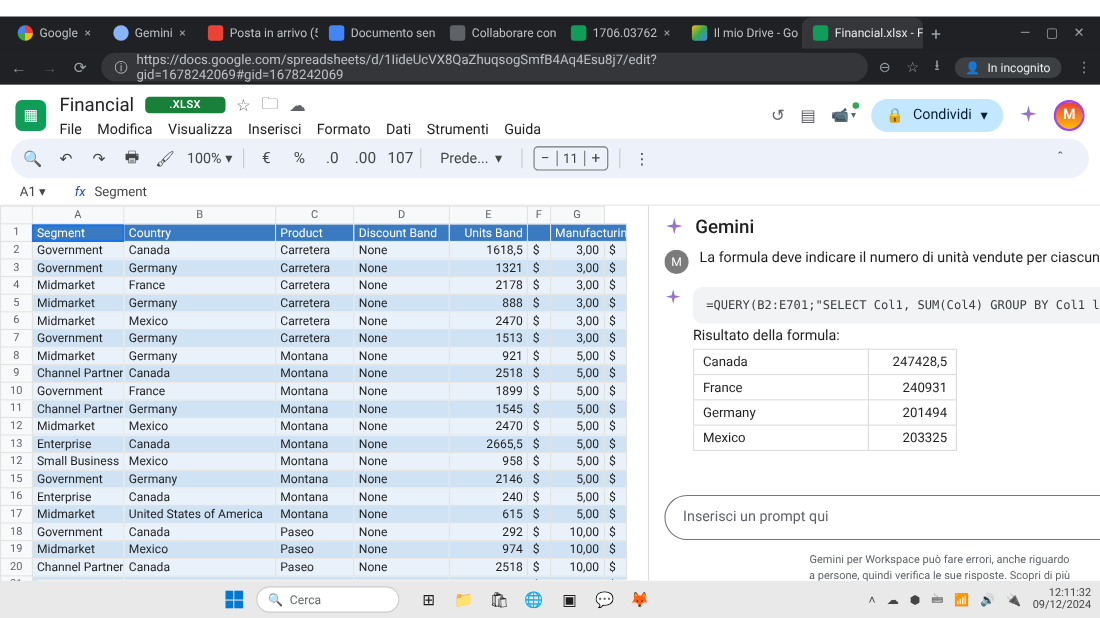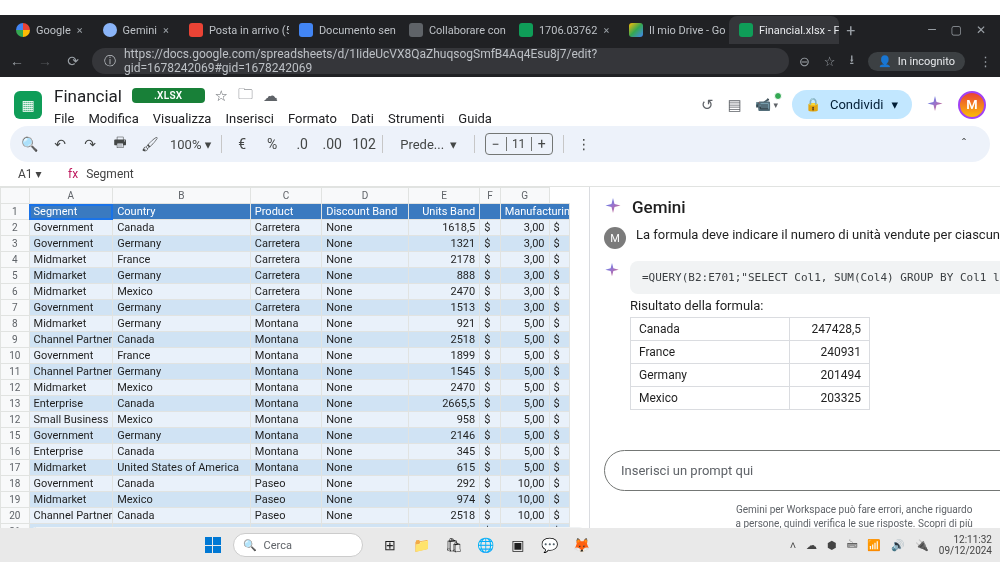--- a/index.html
+++ b/index.html
@@ -49,21 +49,21 @@
 .tb-sep { width:1px; height:18px; background:#c7c7c7; }
 .zoom { font-size:13px; }
 .font-select { border:1px solid transparent; padding:3px 6px; border-radius:4px; font-size:13px; display:flex; gap:6px; align-items:center;}
 .font-size-ctl { display:flex; align-items:center; border:1px solid #747775; border-radius:4px; overflow:hidden; height:22px;}
 .font-size-ctl span{ width:20px; text-align:center; font-size:14px;}
 .font-size-ctl .val{ border-left:1px solid #747775; border-right:1px solid #747775; width:26px; font-size:12px;}
 .tb-collapse { margin-left:auto; margin-right:6px;}
 
 .namebox-row{ display:flex; align-items:center; gap:8px; padding:3px 14px; border-bottom:1px solid #e1e3e1; font-size:12px; color:#444;}
 .namebox{ width:46px; padding:2px 4px; }
-.fx{ color:#be185d; font-size:12px;}
+.fx{ font-style:italic; color:#1d4ed8; font-size:12px;}
 
 
 .split{ display:flex; height:352px; }
 
 
 .grid-wrap{ flex:0 0 590px; overflow:hidden; border-right:1px solid #dadce0; position:relative;}
 table.grid{ border-collapse:collapse; table-layout:fixed; width:570px; font-size:11px; color:#1f1f1f; margin-left:0;}
 .grid th,.grid td{ border:1px solid #e1e3e1; padding:1px 4px; height:14.4px; overflow:hidden; white-space:nowrap;}
 .grid thead th{ background:#f8f9fa; color:#5f6368; font-weight:normal; text-align:center; height:16px; font-size:10px;}
 .grid .rownum{ background:#f8f9fa; text-align:center; color:#5f6368; width:28px; font-size:10px;}
@@ -232,21 +232,21 @@
     <span class="tb-ico">↶</span>
     <span class="tb-ico">↷</span>
     <span class="tb-ico">🖶</span>
     <span class="tb-ico">🖌</span>
     <span class="zoom"><span>100%</span> ▾</span>
     <span class="tb-sep"></span>
     <span class="tb-ico">€</span>
     <span class="tb-ico">%</span>
     <span class="tb-ico">.0</span>
     <span class="tb-ico">.00</span>
-    <span class="tb-ico">102</span>
+    <span class="tb-ico">107</span>
     <span class="tb-sep"></span>
     <div class="font-select">
         <span>Prede...</span>
         <span>▾</span>
       </div>
     <span class="tb-sep"></span>
     <div class="font-size-ctl">
         <span>−</span>
         <span class="val">11</span>
         <span>+</span>
@@ -452,21 +452,21 @@
               <td>$</td>
               <td class="num">5,00</td>
               <td>$</td>
             </tr>
             <tr class="nband">
               <td class="rownum">16</td>
               <td>Enterprise</td>
               <td>Canada</td>
               <td>Montana</td>
               <td>None</td>
-              <td class="num">345</td>
+              <td class="num">240</td>
               <td>$</td>
               <td class="num">5,00</td>
               <td>$</td>
             </tr>
             <tr class="band">
               <td class="rownum">17</td>
               <td>Midmarket</td>
               <td>United States of America</td>
               <td>Montana</td>
               <td>None</td>

